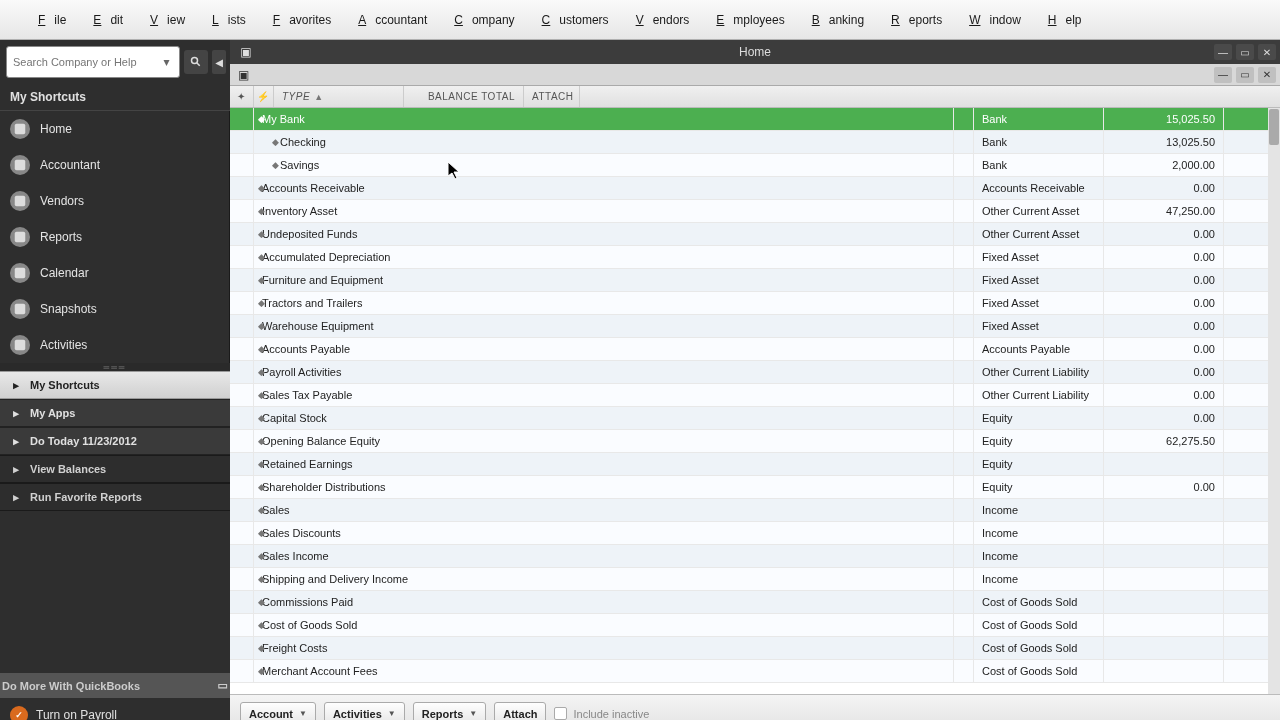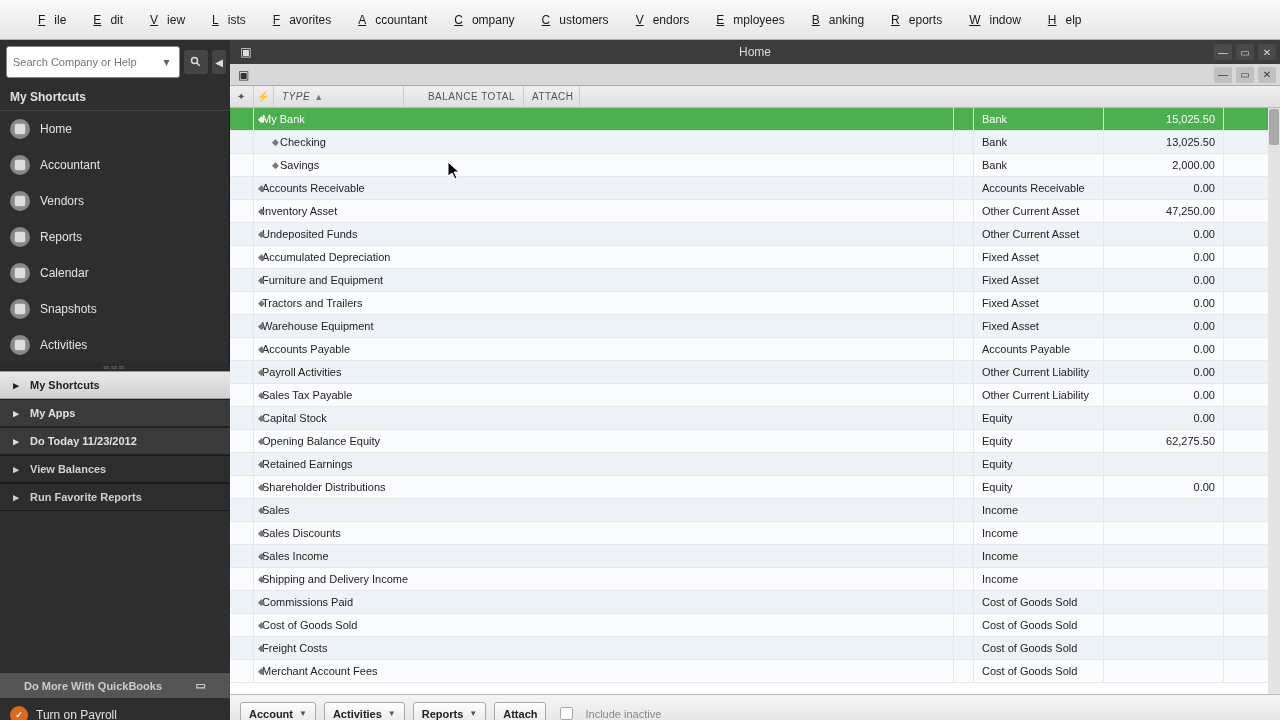--- a/index.html
+++ b/index.html
@@ -29,21 +29,21 @@
 .shortcut-icon svg { width: 14px; height: 14px; fill: #ddd; }
 
 .sidebar-drag { height: 8px; background: #2a2a2a; display: flex; align-items: center; justify-content: center; color: #777; font-size: 8px; letter-spacing: 2px; }
 
 .sidebar-tabs { flex: 1; display: flex; flex-direction: column; }
 .sidebar-tab { padding: 7px 10px; background: linear-gradient(#e8e8e8, #d0d0d0); color: #222; font-weight: bold; border-top: 1px solid #999; border-bottom: 1px solid #999; display: flex; align-items: center; gap: 8px; cursor: pointer; font-size: 11px; }
 .sidebar-tab.dark { background: #3a3a3a; color: #e0e0e0; border-color: #222; }
 .sidebar-tab.dark2 { background: #2d2d2d; color: #d0d0d0; border-color: #1a1a1a; }
 .tab-ico { width: 12px; height: 12px; display: flex; align-items: center; justify-content: center; }
 
-.do-more-header { padding: 6px 24px; background: #555; color: #ccc; font-size: 11px; font-weight: bold; display: flex; align-items: center; justify-content: space-between; }
+.do-more-header { padding: 6px 2px; background: #555; color: #ccc; font-size: 11px; font-weight: bold; display: flex; align-items: center; justify-content: space-between; }
 .do-more-item { display: flex; align-items: center; gap: 8px; padding: 8px 10px; color: #e0e0e0; cursor: pointer; }
 .payroll-ico { width: 18px; height: 18px; border-radius: 50%; background: #d96a1e; display: flex; align-items: center; justify-content: center; color: #fff; font-size: 9px; font-weight: bold; }
 
 
 .content { flex: 1; background: #3c3c3c; display: flex; flex-direction: column; position: relative; }
 
 .doc-header { height: 24px; background: #3c3c3c; display: flex; align-items: center; position: relative; color: #ddd; }
 .doc-header .title { position: absolute; left: 50%; transform: translateX(-50%); font-size: 12px; }
 .doc-header .left-ico { margin-left: 8px; width: 16px; height: 16px; display: flex; align-items: center; justify-content: center; }
 .doc-header .win-controls { position: absolute; right: 4px; display: flex; gap: 4px; }
@@ -85,21 +85,21 @@
 .indent-1 .expand-ico { left: 18px; }
 .tr.selected .expand-ico { color: #fff; }
 
 .scrollbar-v { position: absolute; right: 0; top: 0; bottom: 0; width: 12px; background: #e4e4e4; }
 .scroll-thumb { width: 10px; margin: 1px; height: 36px; background: #aaa; border-radius: 2px; }
 
 
 .bottom-bar { height: 38px; background: linear-gradient(#f4f4f4, #e2e2e2); display: flex; align-items: center; padding: 0 10px; gap: 8px; border-top: 1px solid #bbb; }
 .bb-btn { padding: 5px 8px; background: linear-gradient(#fefefe, #e6e6e6); border: 1px solid #aaa; border-radius: 3px; display: flex; align-items: center; gap: 6px; cursor: pointer; font-size: 11px; color: #222; font-weight: bold; }
 .bb-btn .caret { font-size: 8px; color: #555; }
-.bb-check { display: flex; align-items: center; gap: 12px; color: #888; font-size: 11px; margin-left: 6px; }
+.bb-check { display: flex; align-items: center; gap: 6px; color: #888; font-size: 11px; }
 .bb-check .cb { width: 13px; height: 13px; border: 1px solid #aaa; background: #fff; border-radius: 2px; }
 
 .cursor-ptr { position: absolute; left: 448px; top: 162px; z-index: 100; pointer-events: none; }
 </style>
 </head>
 <body>
 
 <div class="menubar" id="menubar">
     <span><span class="underline">F</span>ile</span>
     <span><span class="underline">E</span>dit</span>

